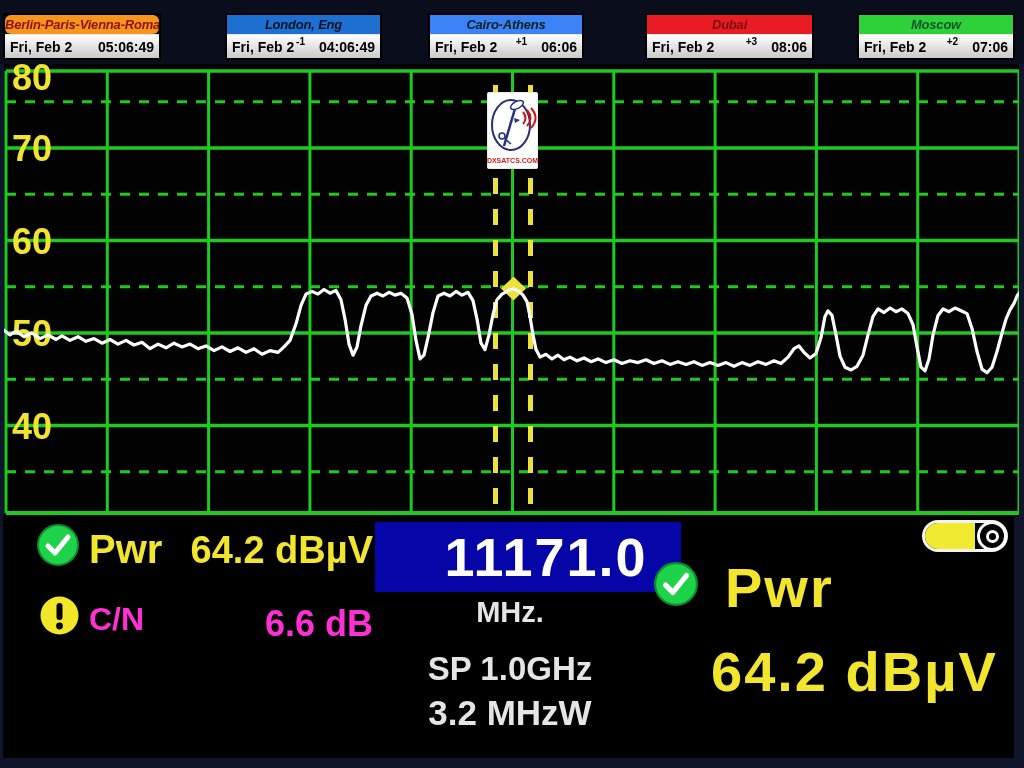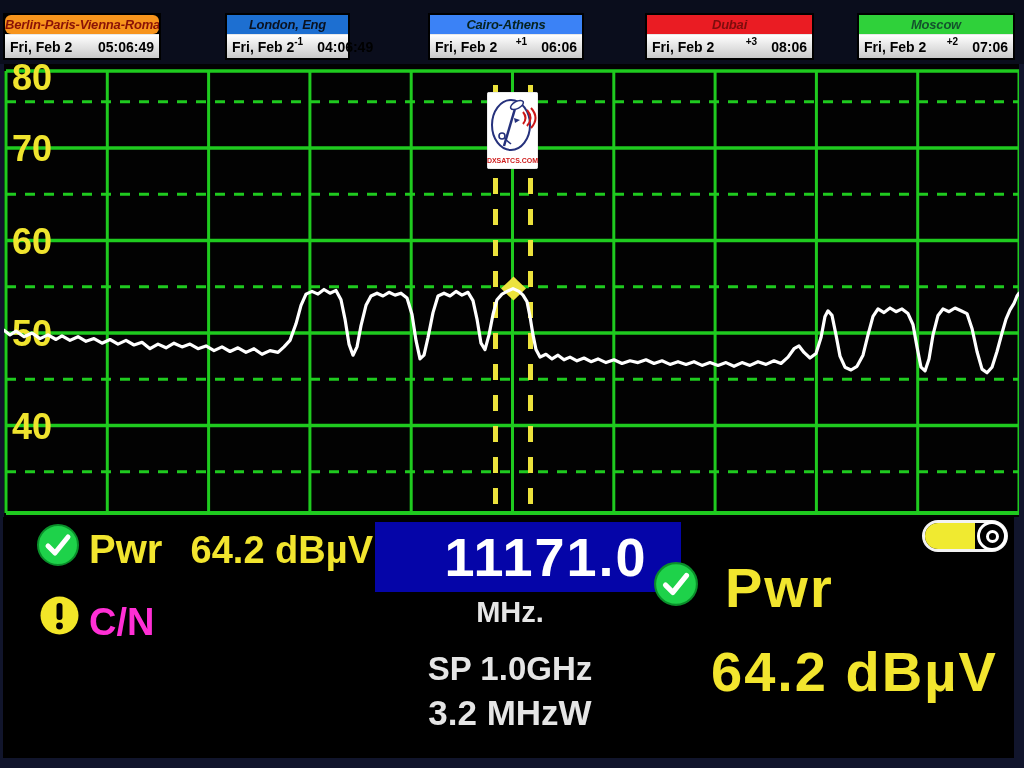--- a/index.html
+++ b/index.html
@@ -43,21 +43,21 @@
 <div class="screen">
 
   <div class="clockbar">
     <div class="clock" style="left:3px;width:158px;">
       <div class="clock-head" style="background: rgb(247, 148, 29); color: rgb(138, 18, 6); border-radius: 6px;">Berlin-Paris-Vienna-Roma</div>
       <div class="clock-body">
         <span class="clock-date">Fri, Feb 2</span>
         <span class="clock-time">05:06:49</span>
       </div>
     </div>
-    <div class="clock" style="left:225px;width:125px;">
+    <div class="clock" style="left:225px;width:157px;">
       <div class="clock-head" style="background: rgb(29, 111, 209); color: rgb(10, 18, 32);">London, Eng</div>
       <div class="clock-body">
         <span class="clock-date">Fri, Feb 2</span>
         <span class="clock-off">-1</span>
         <span class="clock-time">04:06:49</span>
       </div>
     </div>
     <div class="clock" style="left:428px;width:156px;">
       <div class="clock-head" style="background: #3b82f6; color: rgb(6, 34, 30); font-style: italic;">Cairo-Athens</div>
       <div class="clock-body">
@@ -148,21 +148,22 @@
       <path d="M12,23 L19,30 L32,14" fill="none" stroke="#ffffff" stroke-width="5" stroke-linecap="round" stroke-linejoin="round"></path>
     </svg>
     <div class="abs lbl yellow" style="left:86px;top:10px;font-size:40px;">Pwr</div>
     <div class="abs lbl yellow r" style="left:175px;top:12px;width:195px;font-size:38px;">64.2 dBµV</div>
 
     <svg class="abs" style="left:36px;top:78px;" width="41" height="41" viewBox="0 0 41 41">
       <circle cx="20.5" cy="20.5" r="19" fill="#f2e628"></circle>
       <rect x="17.5" y="8" width="6" height="17" rx="3" fill="#000"></rect>
       <circle cx="20.5" cy="31" r="3.4" fill="#000"></circle>
     </svg>
-    <div class="abs lbl magenta" style="left:86px;top:84px;font-size:38px;">C/N</div>
+    <div class="abs lbl magenta" style="left:86px;top:84px;font-size:32px;">C/N</div>
+    <div class="abs lbl magenta r" style="left:175px;top:86px;width:195px;font-size:36px;">6.6 dB</div>
 
     <div class="freqbox lbl">11171.0</div>
     <div class="abs lbl white c" style="left:372px;top:79px;width:270px;font-size:29px;">MHz.</div>
     <div class="abs lbl white c" style="left:367px;top:133px;width:280px;font-size:33px;">SP 1.0GHz</div>
     <div class="abs lbl white c" style="left:367px;top:176px;width:280px;font-size:35px;">3.2 MHzW</div>
 
     <svg class="abs" style="left:650px;top:44px;" width="46" height="46" viewBox="0 0 44 44">
       <circle cx="22" cy="22" r="20" fill="#1ed24a" stroke="#0a8f2a" stroke-width="2"></circle>
       <path d="M12,23 L19,30 L32,14" fill="none" stroke="#ffffff" stroke-width="5" stroke-linecap="round" stroke-linejoin="round"></path>
     </svg>

